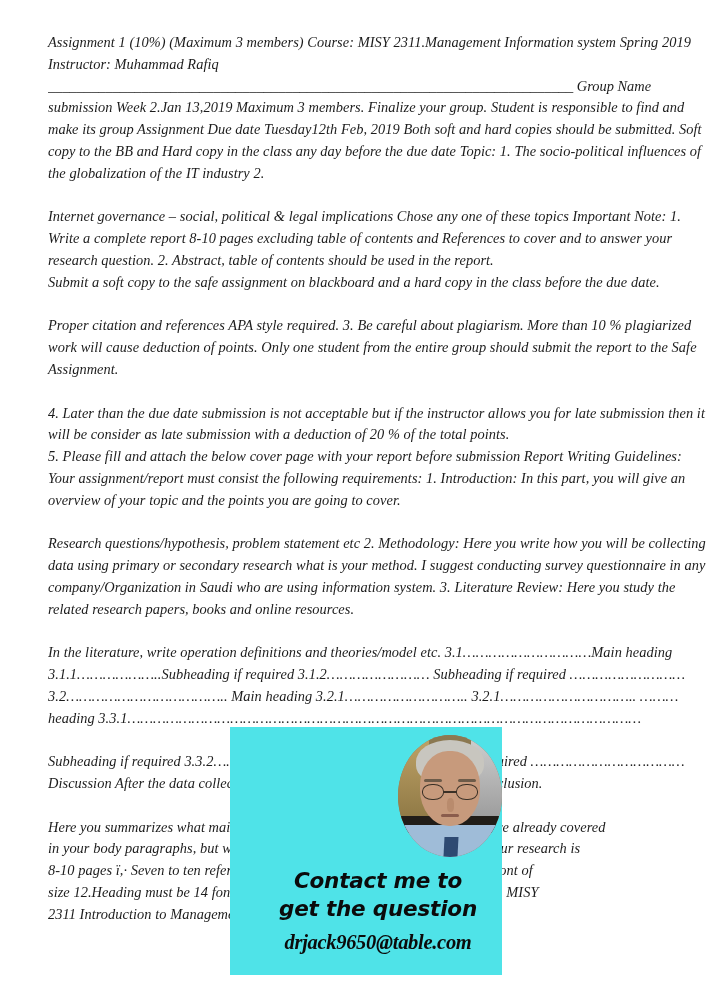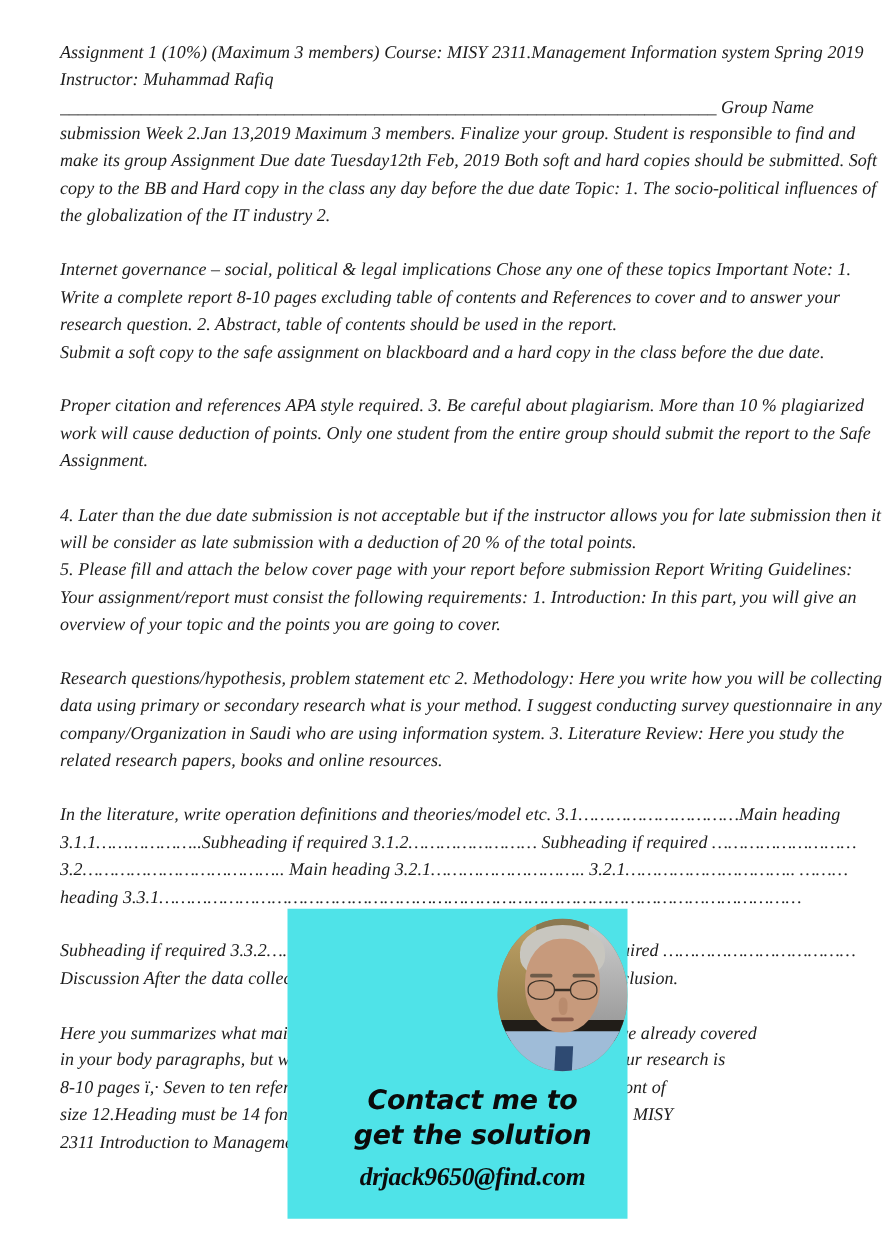--- a/index.html
+++ b/index.html
@@ -244,18 +244,18 @@
       <div class="glasses">
         <div class="lens l"></div>
         <div class="lens r"></div>
         <div class="bridge"></div>
       </div>
       <div class="nose"></div>
       <div class="mouth"></div>
     </div>
     <div class="overlay-text">
       <div class="ov-line">Contact me to</div>
-      <div class="ov-line">get the solution</div>
-      <div class="ov-email">drjack9650@find.com</div>
+      <div class="ov-line">get the question</div>
+      <div class="ov-email">drjack9650@table.com</div>
     </div>
   </div>
 
 </div>
 
 </body></html>

